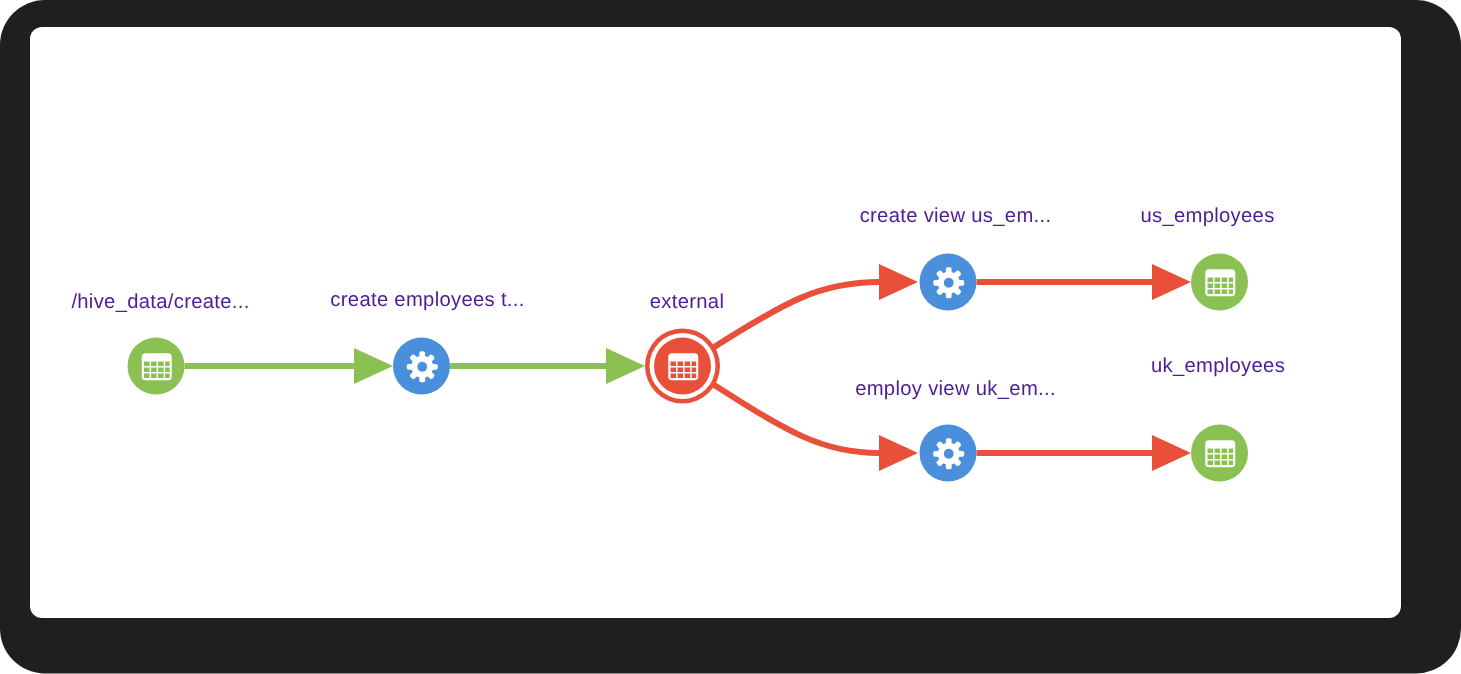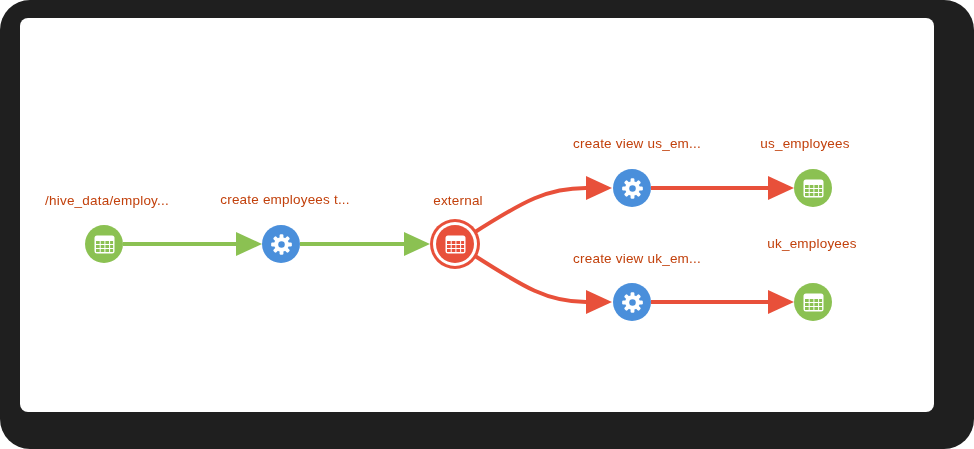--- a/index.html
+++ b/index.html
@@ -10,21 +10,21 @@
   .canvas{position:absolute;left:20px;top:18px;width:914px;height:394px;
           background:#ffffff;border-radius:8px;}
   .edges{position:absolute;left:0;top:0;width:914px;height:394px;}
   .node{position:absolute;width:38px;height:38px;border-radius:50%;
         display:flex;align-items:center;justify-content:center;cursor:pointer;}
   .node.green{background:#8bc152;color:#8bc152;}
   .node.blue{background:#4a8fdb;color:#4a8fdb;}
   .node.red{background:#e8503a;color:#e8503a;}
   .node.ringed{box-shadow:0 0 0 3px #ffffff,0 0 0 6px #e8503a;}
   .nlabel{position:absolute;transform:translateX(-50%);white-space:nowrap;
-          font-size:13.5px;color:#c2410c;letter-spacing:.2px;}
+          font-size:13.5px;color:#4c1d95;letter-spacing:.2px;}
   svg{display:block;}
 </style>
 </head>
 <body>
 
 <div class="frame">
   <div class="canvas">
 
     <svg class="edges" viewBox="0 0 914 394" width="914" height="394">
       <g>
@@ -46,26 +46,26 @@
       <g>
         <path d="M452 236 C505 270 528 284 566 284" stroke="#e8503a" stroke-width="4" fill="none"></path>
         <polygon points="566,272 592,284 566,296" fill="#e8503a"></polygon>
       </g>
       <g>
         <path d="M631 284 L748 284" stroke="#e8503a" stroke-width="4" fill="none"></path>
         <polygon points="748,272 774,284 748,296" fill="#e8503a"></polygon>
       </g>
     </svg>
 
-    <div class="nlabel" style="left:87px;top:175px">/hive_data/employ...</div>
+    <div class="nlabel" style="left:87px;top:175px">/hive_data/create...</div>
     <div class="nlabel" style="left:265px;top:174px">create employees t...</div>
     <div class="nlabel" style="left:438px;top:175px">external</div>
     <div class="nlabel" style="left:617px;top:118px">create view us_em...</div>
     <div class="nlabel" style="left:785px;top:118px">us_employees</div>
-    <div class="nlabel" style="left:617px;top:233px">create view uk_em...</div>
+    <div class="nlabel" style="left:617px;top:233px">employ view uk_em...</div>
     <div class="nlabel" style="left:792px;top:218px">uk_employees</div>
 
     <div class="node green" style="left:65px;top:207px">
       <span>
         <svg width="21" height="19" viewBox="0 0 21 19">
           <rect x="0.5" y="0.5" width="20" height="18" rx="2.5" fill="#ffffff"></rect>
           <g fill="currentColor">
             <rect x="2" y="6" width="3.7" height="3"></rect>
               <rect x="6.7" y="6" width="3.7" height="3"></rect>
               <rect x="11.4" y="6" width="3.7" height="3"></rect>

